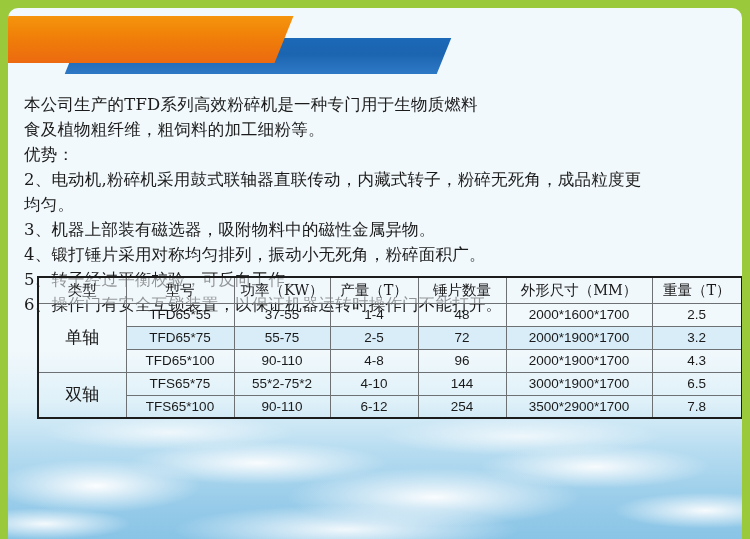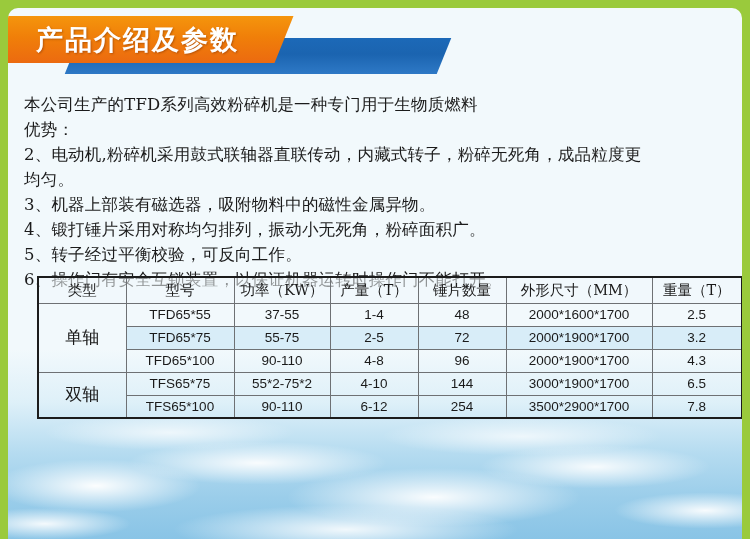--- a/index.html
+++ b/index.html
@@ -176,25 +176,25 @@
 
 <div id="page">
   <div id="panel">
 
     <div id="sky"></div>
 
     <div id="banner">
       <div class="banner-blue"></div>
       <div class="banner-red"></div>
       <div class="banner-orange"></div>
-      <div class="banner-title">产品介绍及参数</div>
     </div>
 
     <div id="content">
       <p class="para">本公司生产的TFD系列高效粉碎机是一种专门用于生物质燃料</p>
+      <p class="para">食及植物粗纤维，粗饲料的加工细粉等。</p>
       <p class="adv-head">优势：</p>
       <p class="adv-item">2、电动机,粉碎机采用鼓式联轴器直联传动，内藏式转子，粉碎无死角，成品粒度更</p>
       <p class="adv-item">均匀。</p>
       <p class="adv-item">3、机器上部装有磁选器，吸附物料中的磁性金属异物。</p>
       <p class="adv-item">4、锻打锤片采用对称均匀排列，振动小无死角，粉碎面积广。</p>
       <p class="adv-item">5、转子经过平衡校验，可反向工作。</p>
       <p class="adv-item">6、操作门有安全互锁装置，以保证机器运转时操作门不能打开。</p>
     </div>
 
     <div id="spec-table-wrap">

